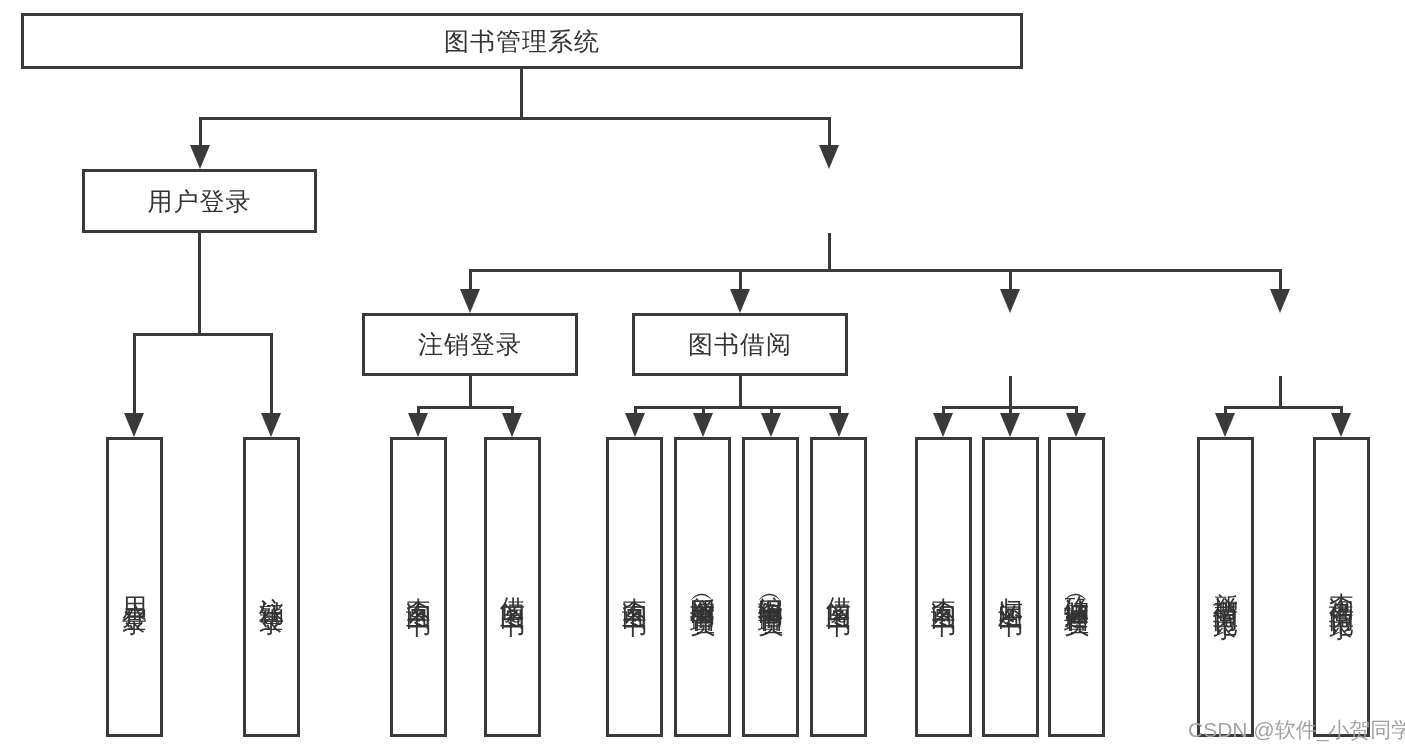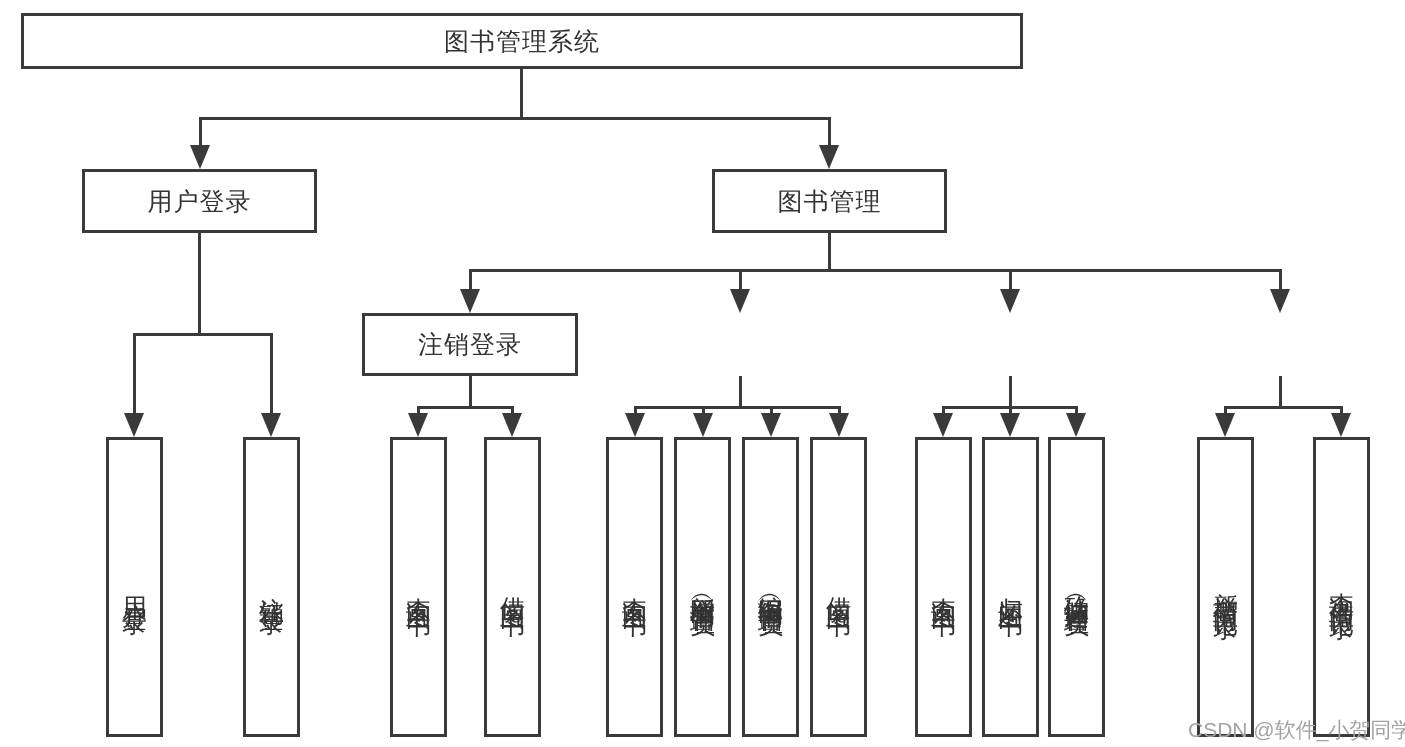--- a/index.html
+++ b/index.html
@@ -67,23 +67,20 @@
   <div class="vline" style="left:520px;top:69px;height:50px"></div>
   <div class="hline" style="left:199px;top:117px;width:632px"></div>
   <div class="vline" style="left:199px;top:117px;height:32px"></div>
   <div class="arrow" style="left:190px;top:145px"></div>
   <div class="vline" style="left:828px;top:117px;height:32px"></div>
   <div class="arrow" style="left:819px;top:145px"></div>
 
   <div class="box node" style="left:82px;top:169px;width:235px;height:64px">
     <span class="lbl">用户登录</span>
   </div>
-  <div class="box node" style="left:712px;top:169px;width:235px;height:64px">
-    <span class="lbl">图书管理</span>
-  </div>
 
   <div class="vline" style="left:198px;top:233px;height:103px"></div>
   <div class="hline" style="left:133px;top:333px;width:140px"></div>
   <div class="vline" style="left:133px;top:333px;height:84px"></div>
   <div class="arrow" style="left:124px;top:413px"></div>
   <div class="vline" style="left:270px;top:333px;height:84px"></div>
   <div class="arrow" style="left:261px;top:413px"></div>
 
   <div class="vline" style="left:828px;top:233px;height:39px"></div>
   <div class="hline" style="left:469px;top:269px;width:813px"></div>
@@ -91,20 +88,23 @@
   <div class="arrow" style="left:460px;top:289px"></div>
   <div class="vline" style="left:739px;top:269px;height:24px"></div>
   <div class="arrow" style="left:730px;top:289px"></div>
   <div class="vline" style="left:1009px;top:269px;height:24px"></div>
   <div class="arrow" style="left:1000px;top:289px"></div>
   <div class="vline" style="left:1279px;top:269px;height:24px"></div>
   <div class="arrow" style="left:1270px;top:289px"></div>
 
   <div class="box node" style="left:362px;top:313px;width:216px;height:63px">
     <span class="lbl">注销登录</span>
+  </div>
+  <div class="box node" style="left:632px;top:313px;width:216px;height:63px">
+    <span class="lbl">图书借阅</span>
   </div>
 
   <div class="vline" style="left:469px;top:376px;height:33px"></div>
   <div class="hline" style="left:417px;top:406px;width:97px"></div>
   <div class="vline" style="left:417px;top:406px;height:11px"></div>
   <div class="arrow" style="left:408px;top:413px"></div>
   <div class="vline" style="left:511px;top:406px;height:11px"></div>
   <div class="arrow" style="left:502px;top:413px"></div>
 
   <div class="vline" style="left:739px;top:376px;height:33px"></div>

